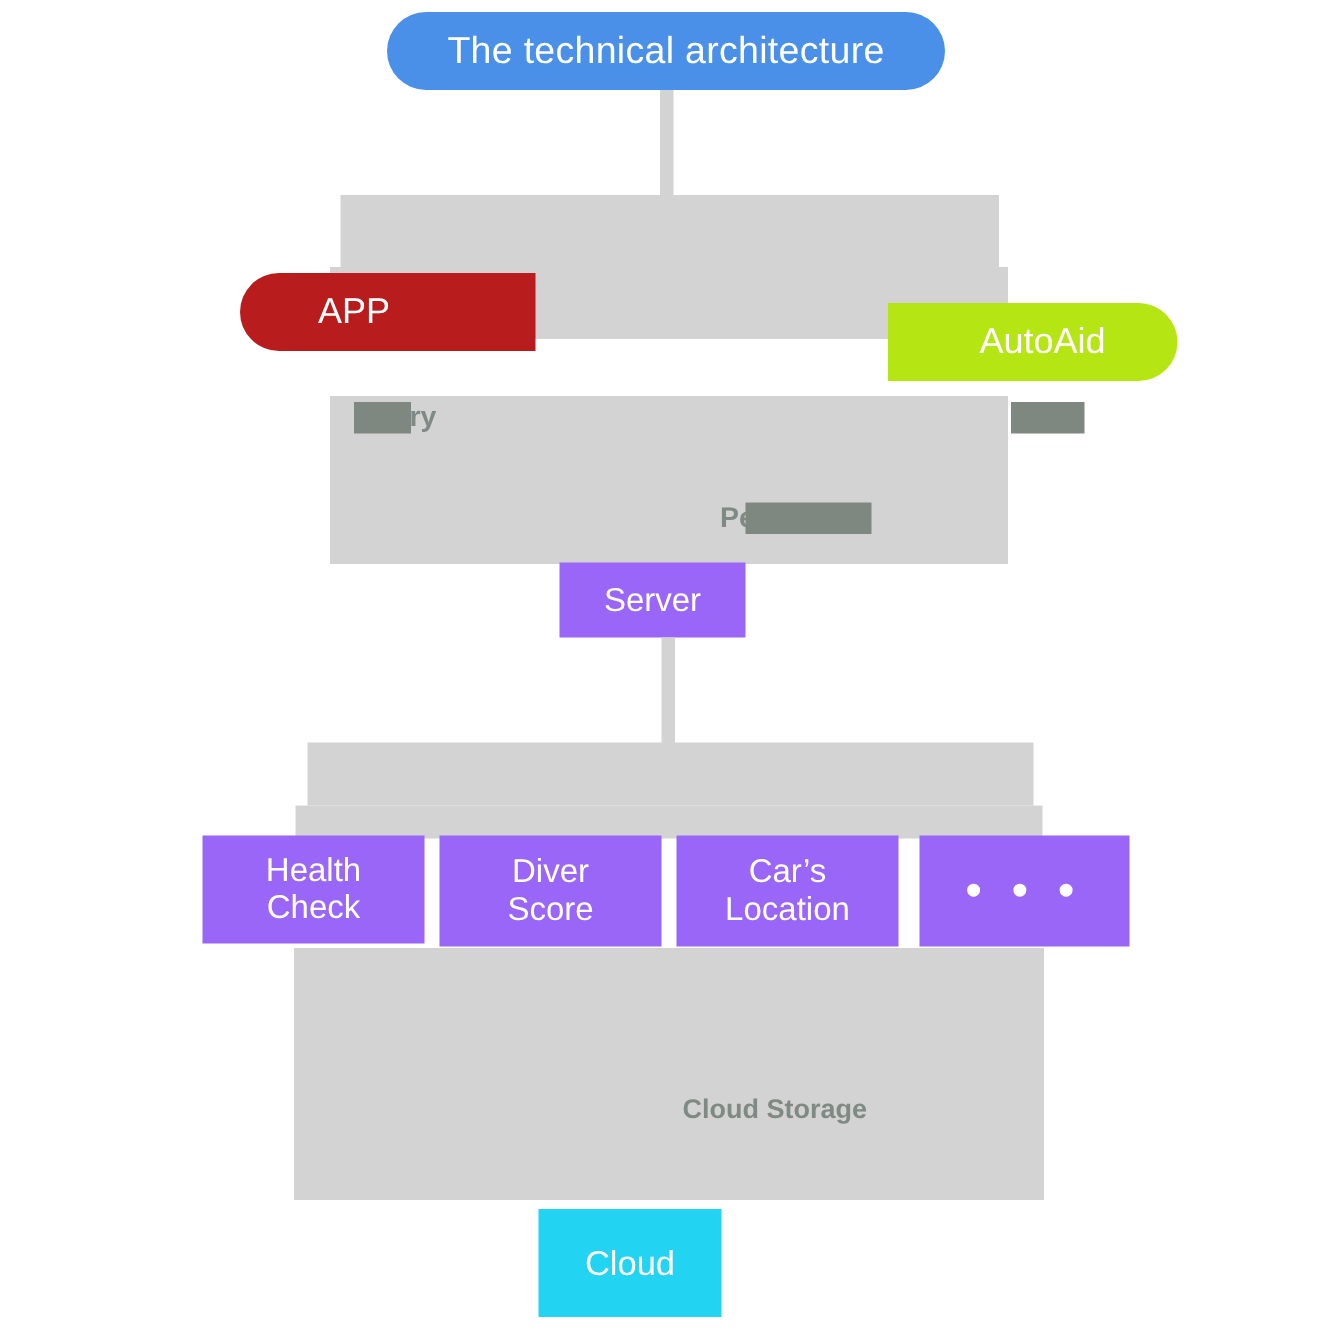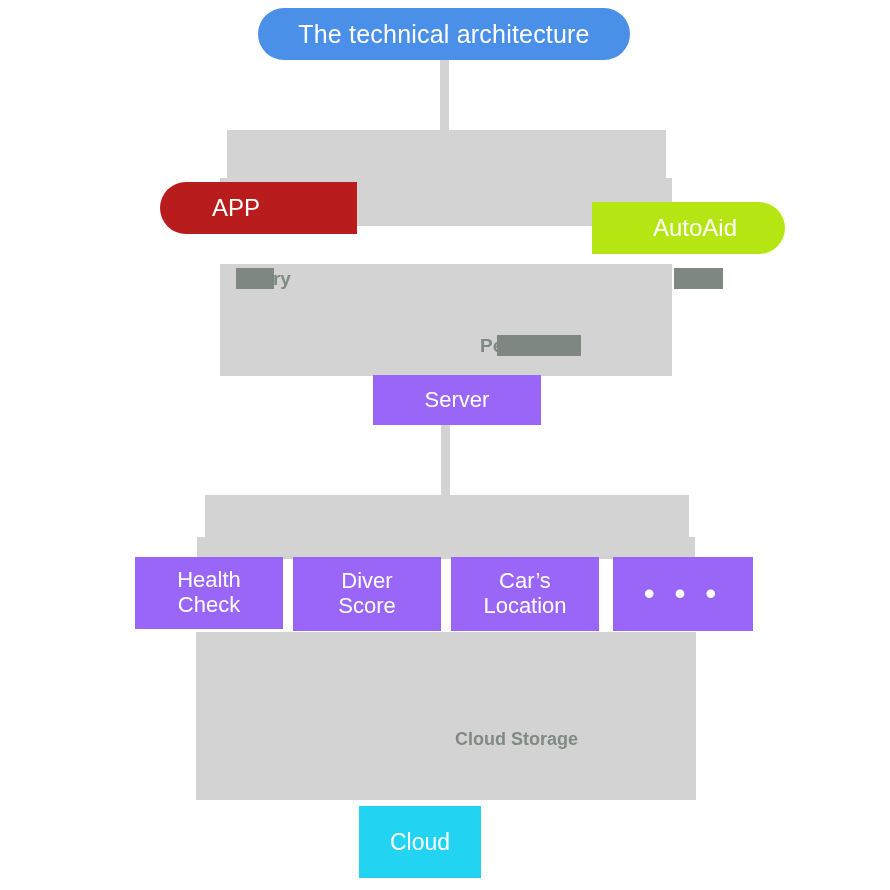--- a/index.html
+++ b/index.html
@@ -133,21 +133,21 @@
 
   <div class="abs gray-label" style="left:236px; top:268px;">Query</div>
   <div class="abs redaction" style="left:236px; top:268px; width:38px; height:21px;"></div>
 
   <div class="abs gray-label" style="left:678px; top:268px;">d</div>
   <div class="abs redaction" style="left:674px; top:268px; width:49px; height:21px;"></div>
 
   <div class="abs gray-label" style="left:480px; top:335px;">Pe</div>
   <div class="abs redaction" style="left:497px; top:335px; width:84px; height:21px;"></div>
 
-  <div class="abs purple-box" style="left:373px; top:375px; width:168px; height:50px;">Server</div>
+  <div class="abs purple-box" style="left:373px; top:375px; width:124px; height:50px;">Server</div>
 
   <div class="abs connector" style="left:441px; top:425px; width:9px; height:72px;"></div>
 
   <div class="abs gray-box" style="left:205px; top:495px; width:484px; height:42px;"></div>
   <div class="abs gray-box" style="left:197px; top:537px; width:498px; height:22px;"></div>
 
   <div class="abs purple-box" style="left:135px; top:557px; width:148px; height:72px;">Health
 Check</div>
   <div class="abs purple-box" style="left:451px; top:557px; width:148px; height:74px;">Car’s
 Location</div>

